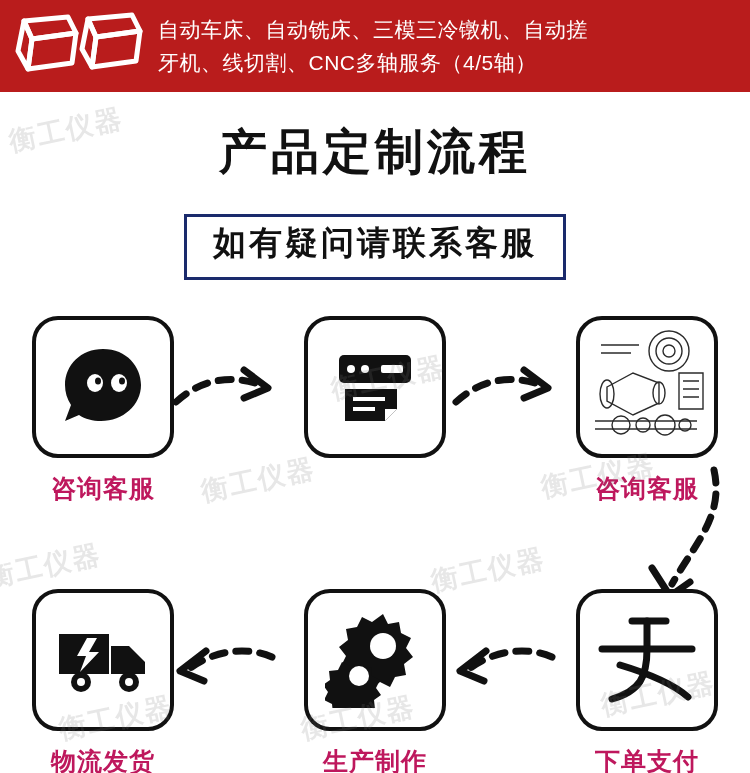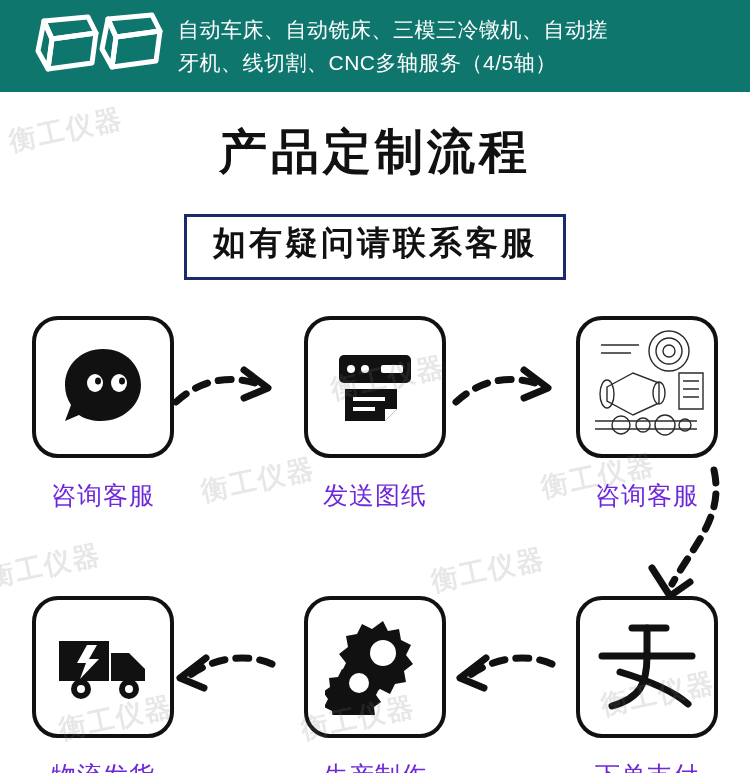--- a/index.html
+++ b/index.html
@@ -13,25 +13,25 @@
     font-family: "Liberation Sans", sans-serif;
     overflow: hidden;
     position: relative;
   }
 
   
   .banner {
     position: relative;
     width: 750px;
     height: 92px;
-    background: #0f766e;
+    background: #b91c1c;
     display: flex;
     align-items: center;
     box-sizing: border-box;
-    padding-left: 22px;
+    padding-left: 2px;
   }
   .banner-logo {
     width: 150px;
     height: 70px;
     flex: 0 0 150px;
     position: relative;
   }
   .banner-text {
     color: #ffffff;
     font-size: 21px;
@@ -98,24 +98,24 @@
     height: 142px;
     border: 4px solid #111111;
     border-radius: 26px;
     background: #ffffff;
     display: flex;
     align-items: center;
     justify-content: center;
     box-sizing: border-box;
   }
   .step-label {
-    margin-top: 21px;
+    margin-top: 14px;
     font-size: 25px;
-    font-weight: normal;
-    color: #6d28d9;
+    font-weight: bold;
+    color: #be185d;
     letter-spacing: 1px;
     white-space: nowrap;
   }
 
   
   .arrow {
     position: absolute;
     z-index: 2;
     pointer-events: none;
   }
@@ -224,21 +224,20 @@
             <circle cx="24" cy="32" r="4" fill="#fff"></circle>
             <circle cx="38" cy="32" r="4" fill="#fff"></circle>
             <rect x="54" y="28" width="22" height="8" rx="2" fill="#fff"></rect>
             <path d="M18 52 H70 V72 L58 84 H18 Z" fill="#111"></path>
             <rect x="26" y="60" width="32" height="4" fill="#fff"></rect>
             <rect x="26" y="70" width="22" height="4" fill="#fff"></rect>
             <path d="M70 72 L58 72 L58 84 Z" fill="#fff"></path>
           </svg>
         </span>
       </div>
-      <div class="step-label">发送图纸</div>
     </div>
 
     <div class="step">
       <div class="step-box">
         <span>
           <svg width="120" height="120" viewBox="0 0 120 120">
             <g stroke="#2b2b2b" stroke-width="1.4" fill="none">
               <circle cx="82" cy="26" r="20"></circle>
               <circle cx="82" cy="26" r="13"></circle>
               <circle cx="82" cy="26" r="6"></circle>

